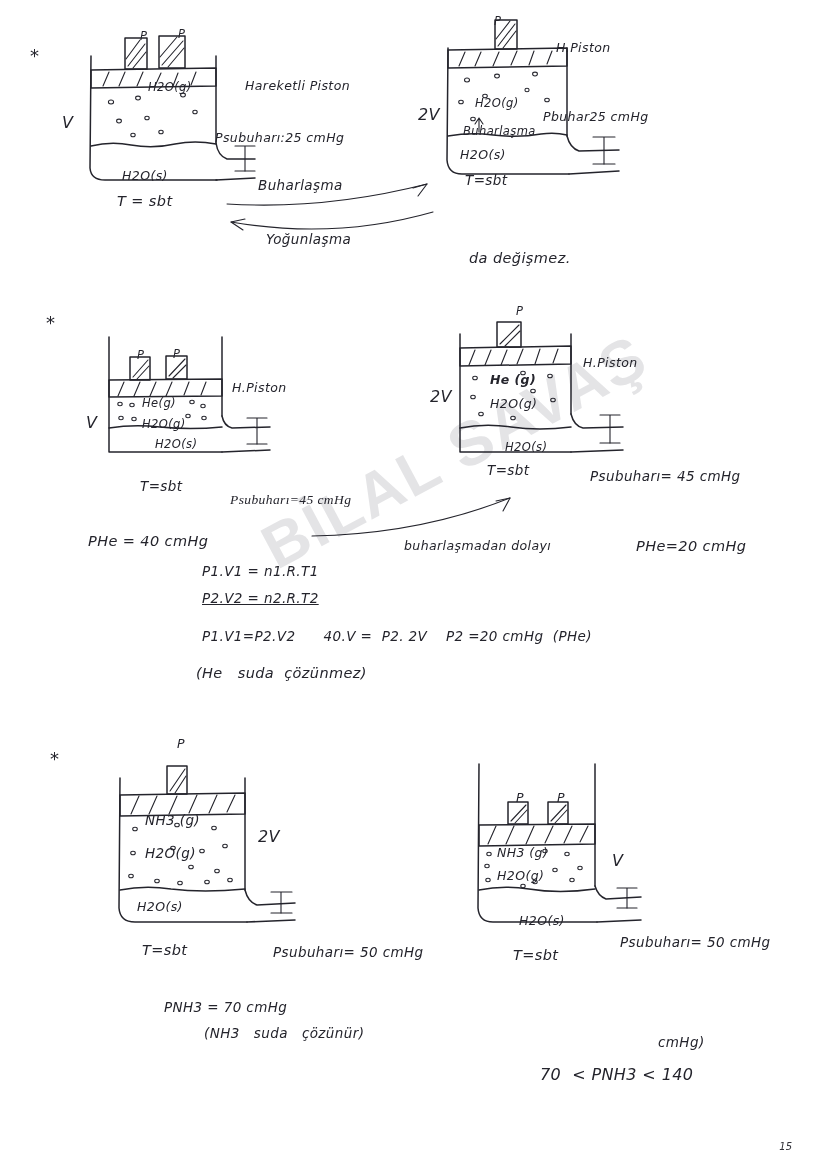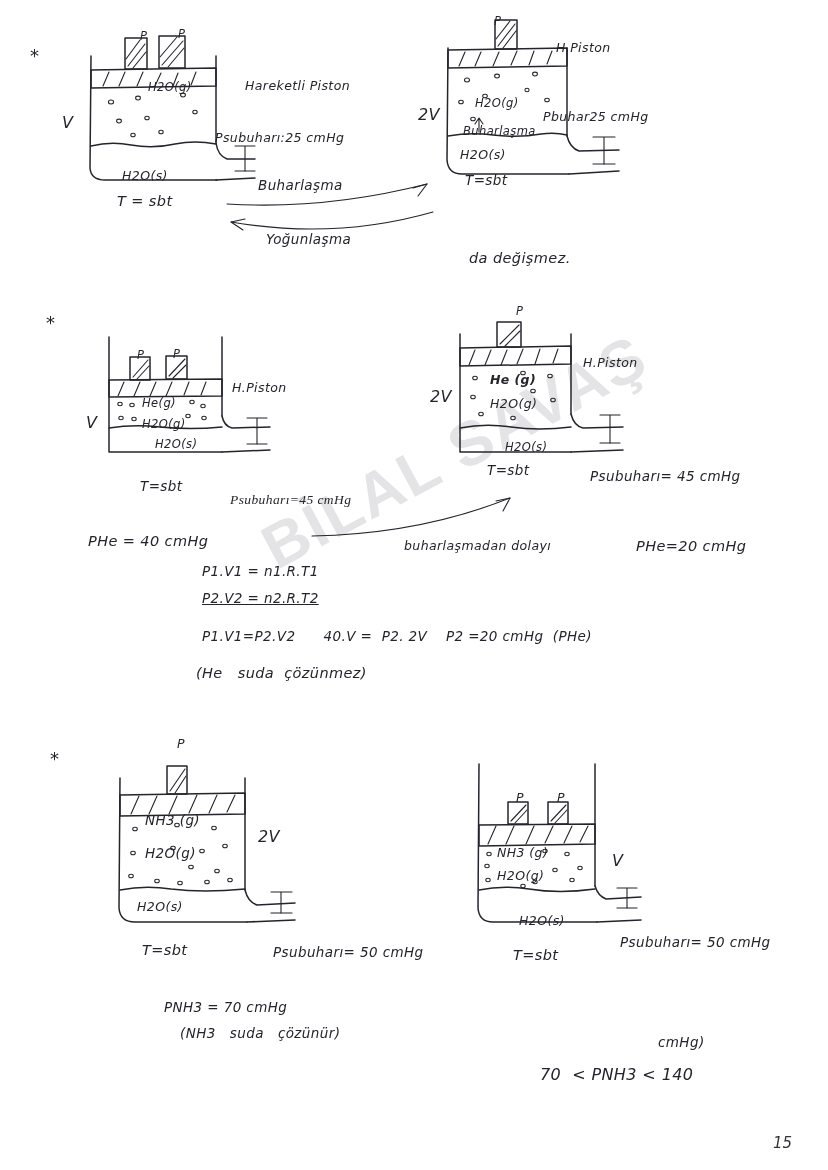--- a/index.html
+++ b/index.html
@@ -38,21 +38,21 @@
 
   
   .watermark{
     position:absolute;left:250px;top:520px;
     font-size:62px;font-weight:bold;color:rgba(120,120,130,.20);
     font-family:"Liberation Sans",sans-serif;
     transform:rotate(-28deg);transform-origin:left top;
     letter-spacing:2px;pointer-events:none;user-select:none;
   }
 
-  .pagenum{position:absolute;right:36px;bottom:18px;font-size:15px;font-style:italic;color:#33333a;}
+  .pagenum{position:absolute;right:36px;bottom:18px;font-size:10px;font-style:italic;color:#33333a;}
 </style>
 </head>
 <body>
 
 <div class="page">
 
   <div class="watermark">BİLAL SAVAŞ</div>
 
   <div class="star" style="left:30px;top:45px;">*</div>
 
@@ -318,21 +318,21 @@
   <div class="hw s12" style="left:516px;top:790px;">P</div>
   <div class="hw s12" style="left:557px;top:790px;">P</div>
   <div class="hw s12" style="left:497px;top:845px;">NH3 (g)</div>
   <div class="hw s12" style="left:497px;top:868px;">H2O(g)</div>
   <div class="hw s12" style="left:519px;top:913px;">H2O(s)</div>
   <div class="hw s16" style="left:612px;top:851px;">V</div>
   <div class="hw s14" style="left:513px;top:947px;">T=sbt</div>
   <div class="hw s13" style="left:620px;top:934px;">Psubuharı= 50 cmHg</div>
 
   <div class="hw s13" style="left:164px;top:991px;margin-top:8px;">PNH3 = 70 cmHg</div>
-  <div class="hw s13" style="left:180px;top:1025px;">(NH3   suda   çözünür)</div>
+  <div class="hw s13" style="left:204px;top:1025px;">(NH3   suda   çözünür)</div>
 
   <div class="hw s13" style="left:658px;top:1034px;">cmHg)</div>
   <div class="hw s16" style="left:540px;top:1065px;">70  &lt; PNH3 &lt; 140</div>
 
 
   <div class="pagenum">15</div>
 
 </div>
 
 </body></html>

